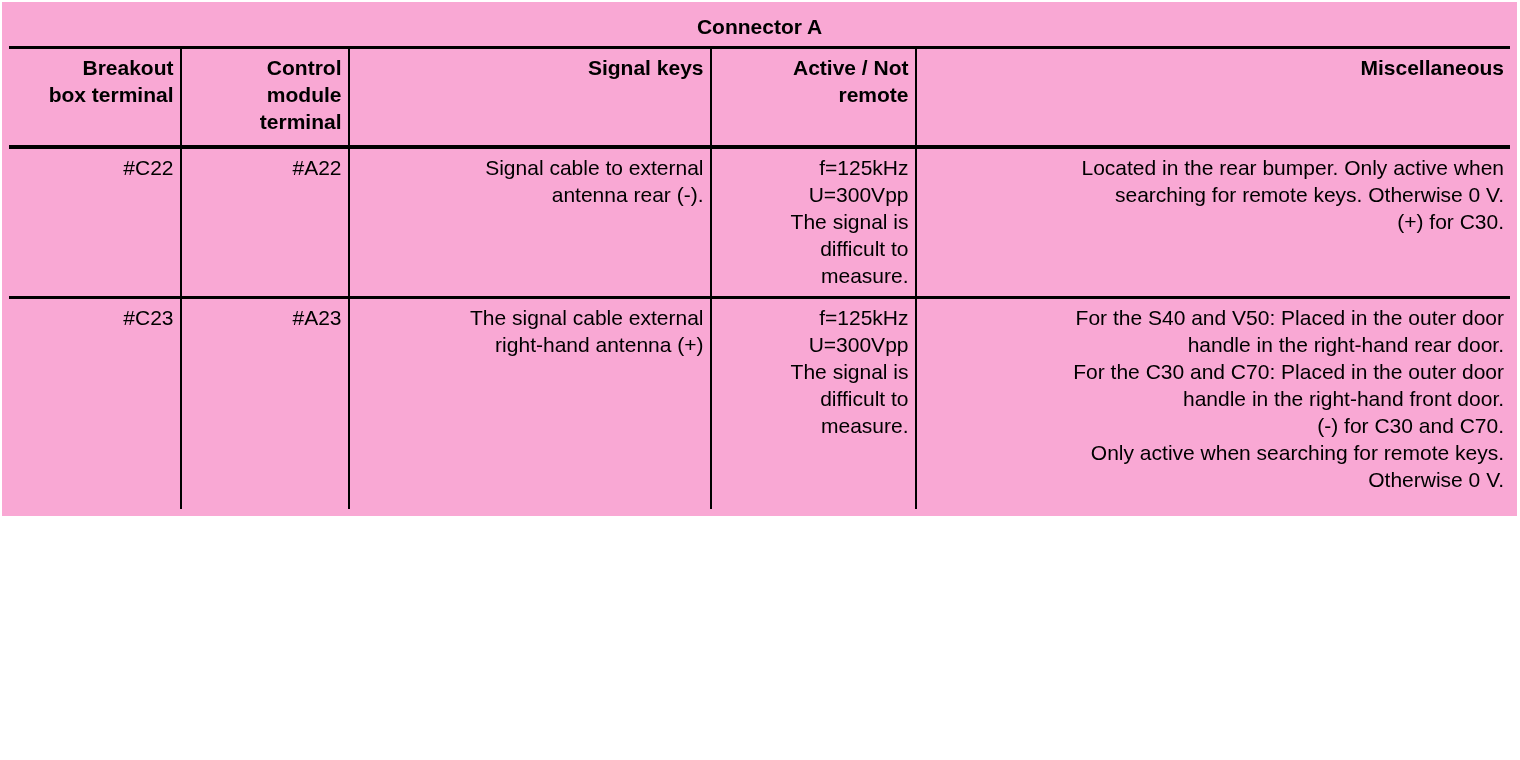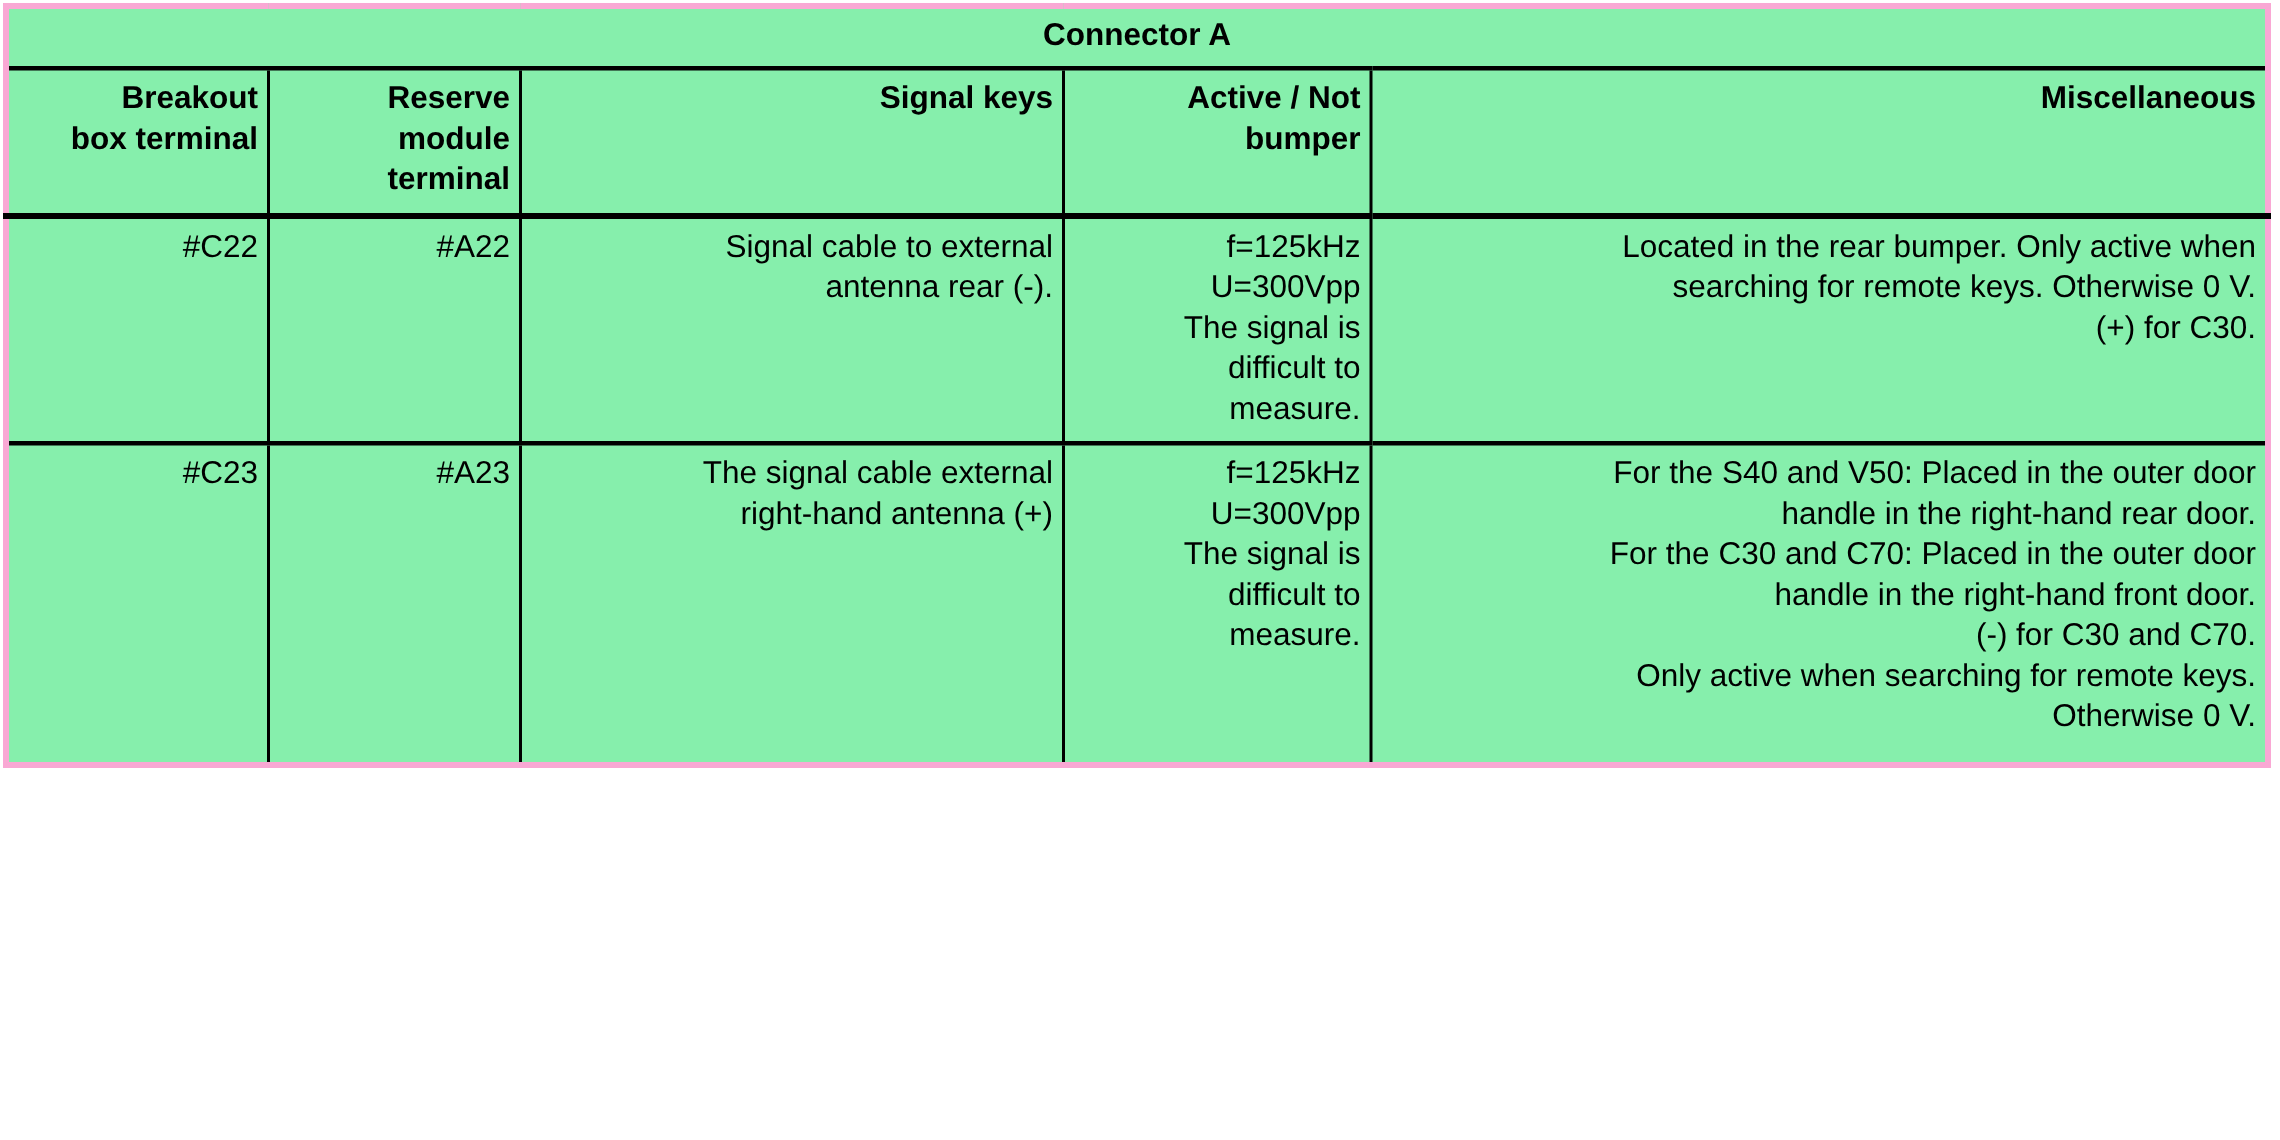--- a/index.html
+++ b/index.html
@@ -15,22 +15,22 @@
     overflow: hidden;
   }
   .page {
     box-sizing: border-box;
     padding: 2px 0 0 2px;
   }
   table.conn-table {
     border-collapse: collapse;
     table-layout: fixed;
     width: 1508px;
-    border: 4px solid #f9a8d4;
-    background: #86efac;
+    border: 7px solid #f9a8d4;
+    background: #f9a8d4;
   }
   col.c1 { width: 175px; }
   col.c2 { width: 168px; }
   col.c3 { width: 362px; }
   col.c4 { width: 205px; }
   col.c5 { width: 598px; }
 
   td, th {
     border-left: 2px solid #000000;
     border-right: 2px solid #000000;
@@ -77,26 +77,26 @@
         <col class="c4">
         <col class="c5">
     </colgroup>
     <tbody>
       <tr class="title-row">
         <td colspan="5">Connector A</td>
       </tr>
       <tr class="header-row">
         <th>Breakout
 box terminal</th>
-        <th>Reserve
+        <th>Control
 module
 terminal</th>
         <th>Signal keys</th>
         <th>Active / Not
-bumper</th>
+remote</th>
         <th>Miscellaneous</th>
       </tr>
       <tr class="row-c22">
         <td>#C22</td>
         <td>#A22</td>
         <td>Signal cable to external
 antenna rear (-).</td>
         <td>f=125kHz
 U=300Vpp
 The signal is

